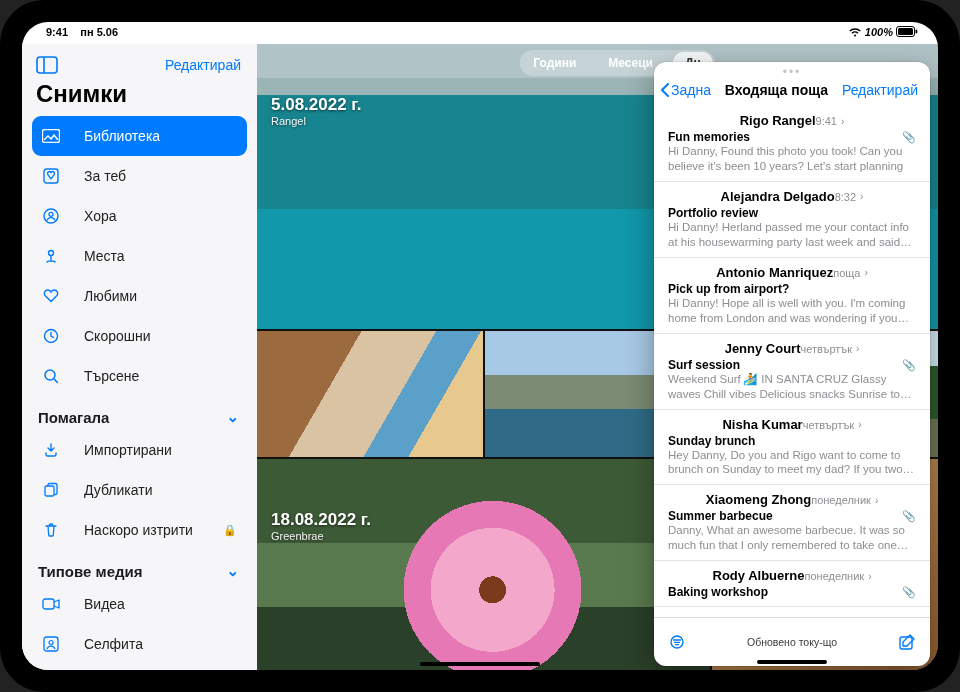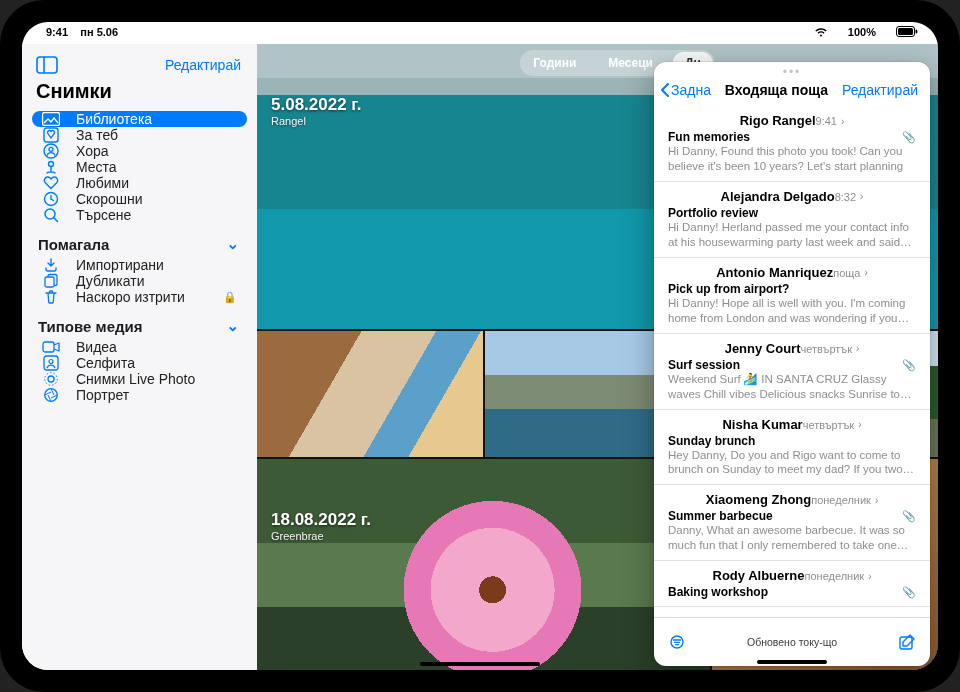--- a/index.html
+++ b/index.html
@@ -25,45 +25,45 @@
   
   .statusbar {
     position: absolute; top: 0; left: 0; right: 0;
     height: 16px;
     display: flex; justify-content: space-between; align-items: center;
     font-size: 11px; font-weight: 600;
     padding: 3px 20px 0 24px;
     z-index: 50;
     color: #000;
   }
-  .statusbar .right { display: flex; align-items: center; gap: 20px; }
+  .statusbar .right { display: flex; align-items: center; gap: 3px; font-style: italic; }
   
   .app {
     position: absolute; inset: 0;
     display: flex;
     padding-top: 22px;
   }
   
   .sidebar {
     width: 235px;
     background: #f6f6f8;
     padding: 8px 10px 0 10px;
     overflow: hidden;
     position: relative;
   }
   .sidebar-top {
     display: flex; justify-content: space-between; align-items: center;
     padding: 4px 6px 6px 4px;
   }
   .sidebar-top .panel-btn { color: #007aff; }
   .sidebar-top .edit { color: #007aff; font-size: 14px; }
-  .sidebar h1 { font-size: 20px; font-weight: 700; padding: 0 4px 8px 4px; }
+  .sidebar h1 { font-size: 24px; font-weight: 700; padding: 0 4px 8px 4px; }
   .side-item {
-    display: flex; align-items: center; gap: 16px;
-    height: 16px; padding: 0 10px;
+    display: flex; align-items: center; gap: 24px;
+    height: 40px; padding: 0 10px;
     font-size: 14px; color: #222;
     border-radius: 9px;
     position: relative;
   }
   .side-item.active { background: #007aff; color: #fff; }
   .side-item .icn { width: 18px; display: flex; align-items: center; justify-content: center; color: #007aff; }
   .side-item.active .icn { color: #fff; }
   .side-item .lock { position: absolute; right: 10px; color: #8e8e93; font-size: 11px; }
   .side-header {
     display: flex; justify-content: space-between; align-items: center;

